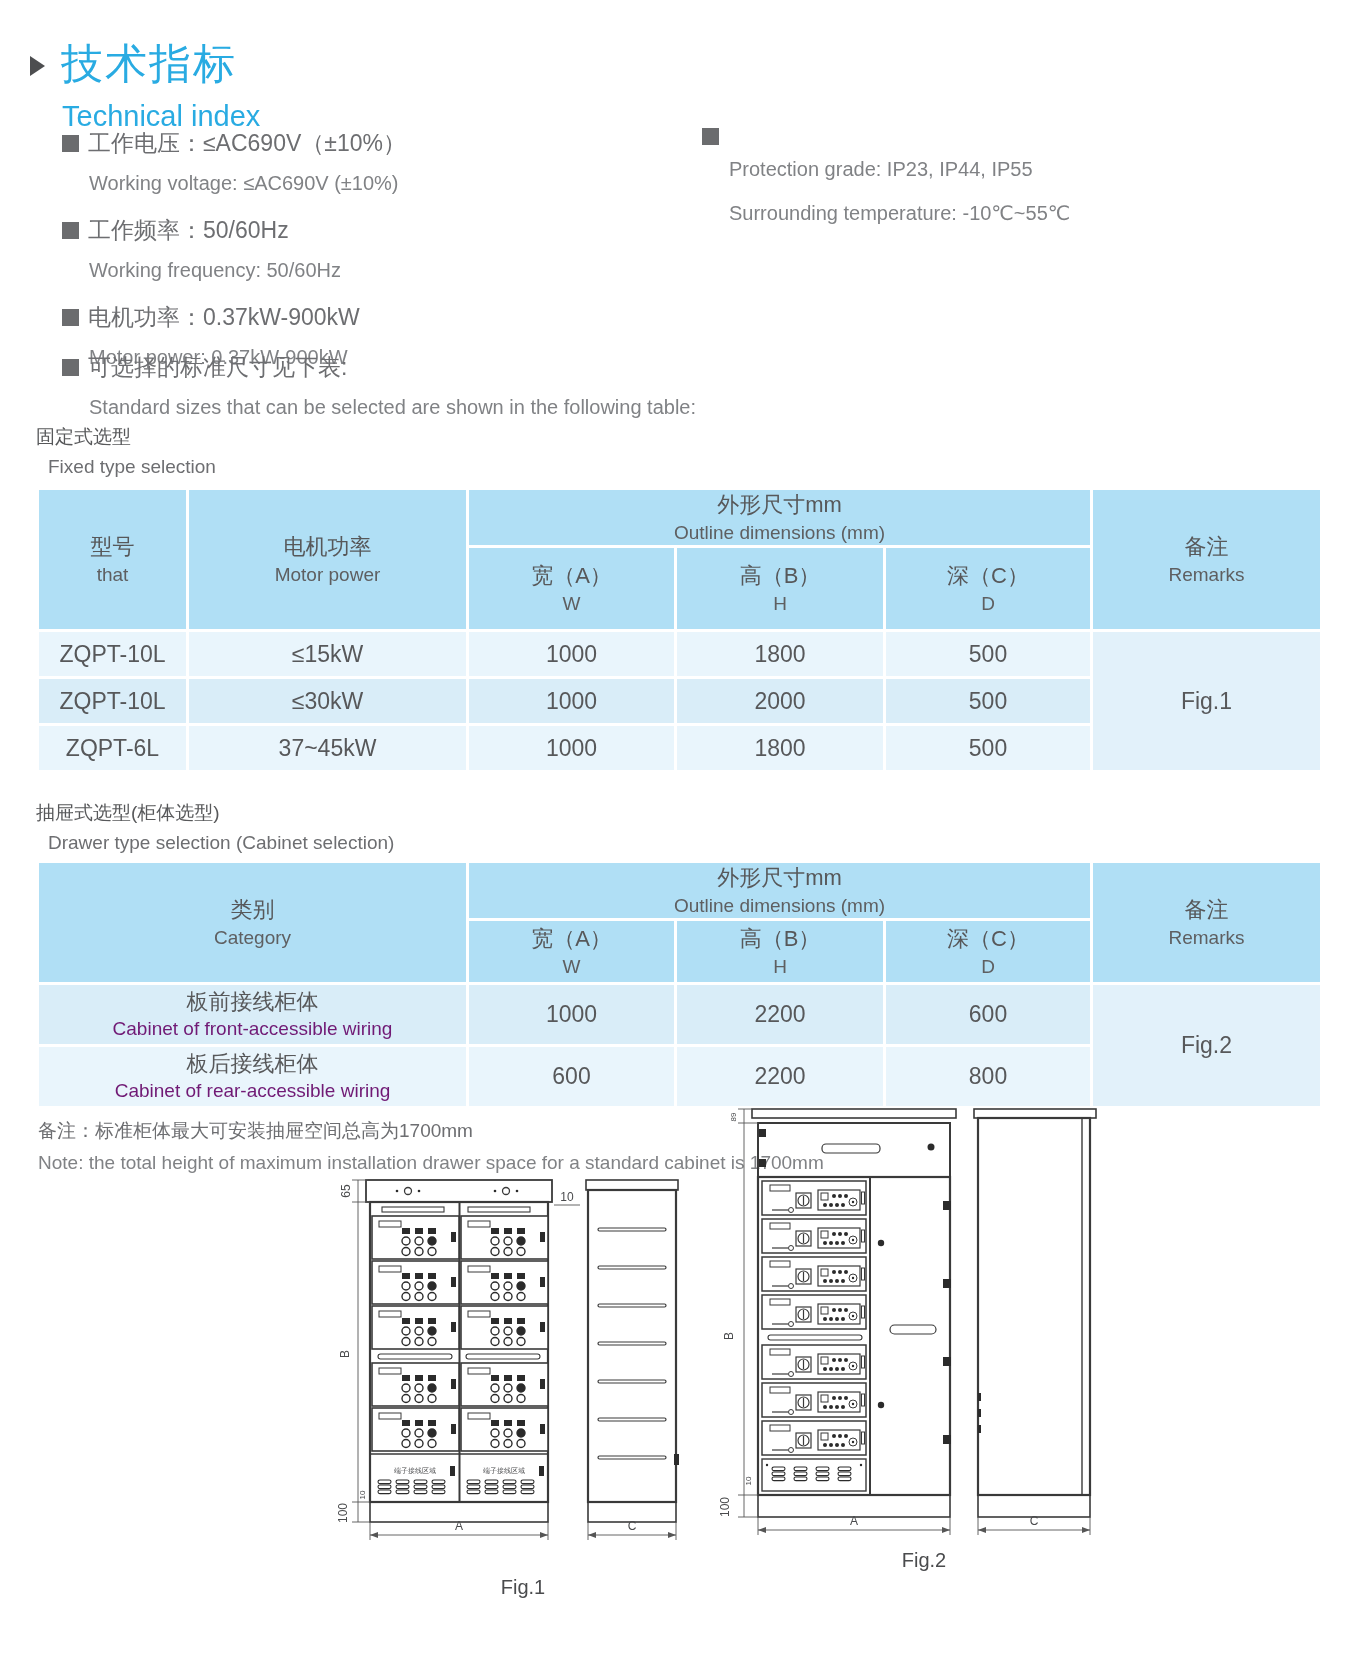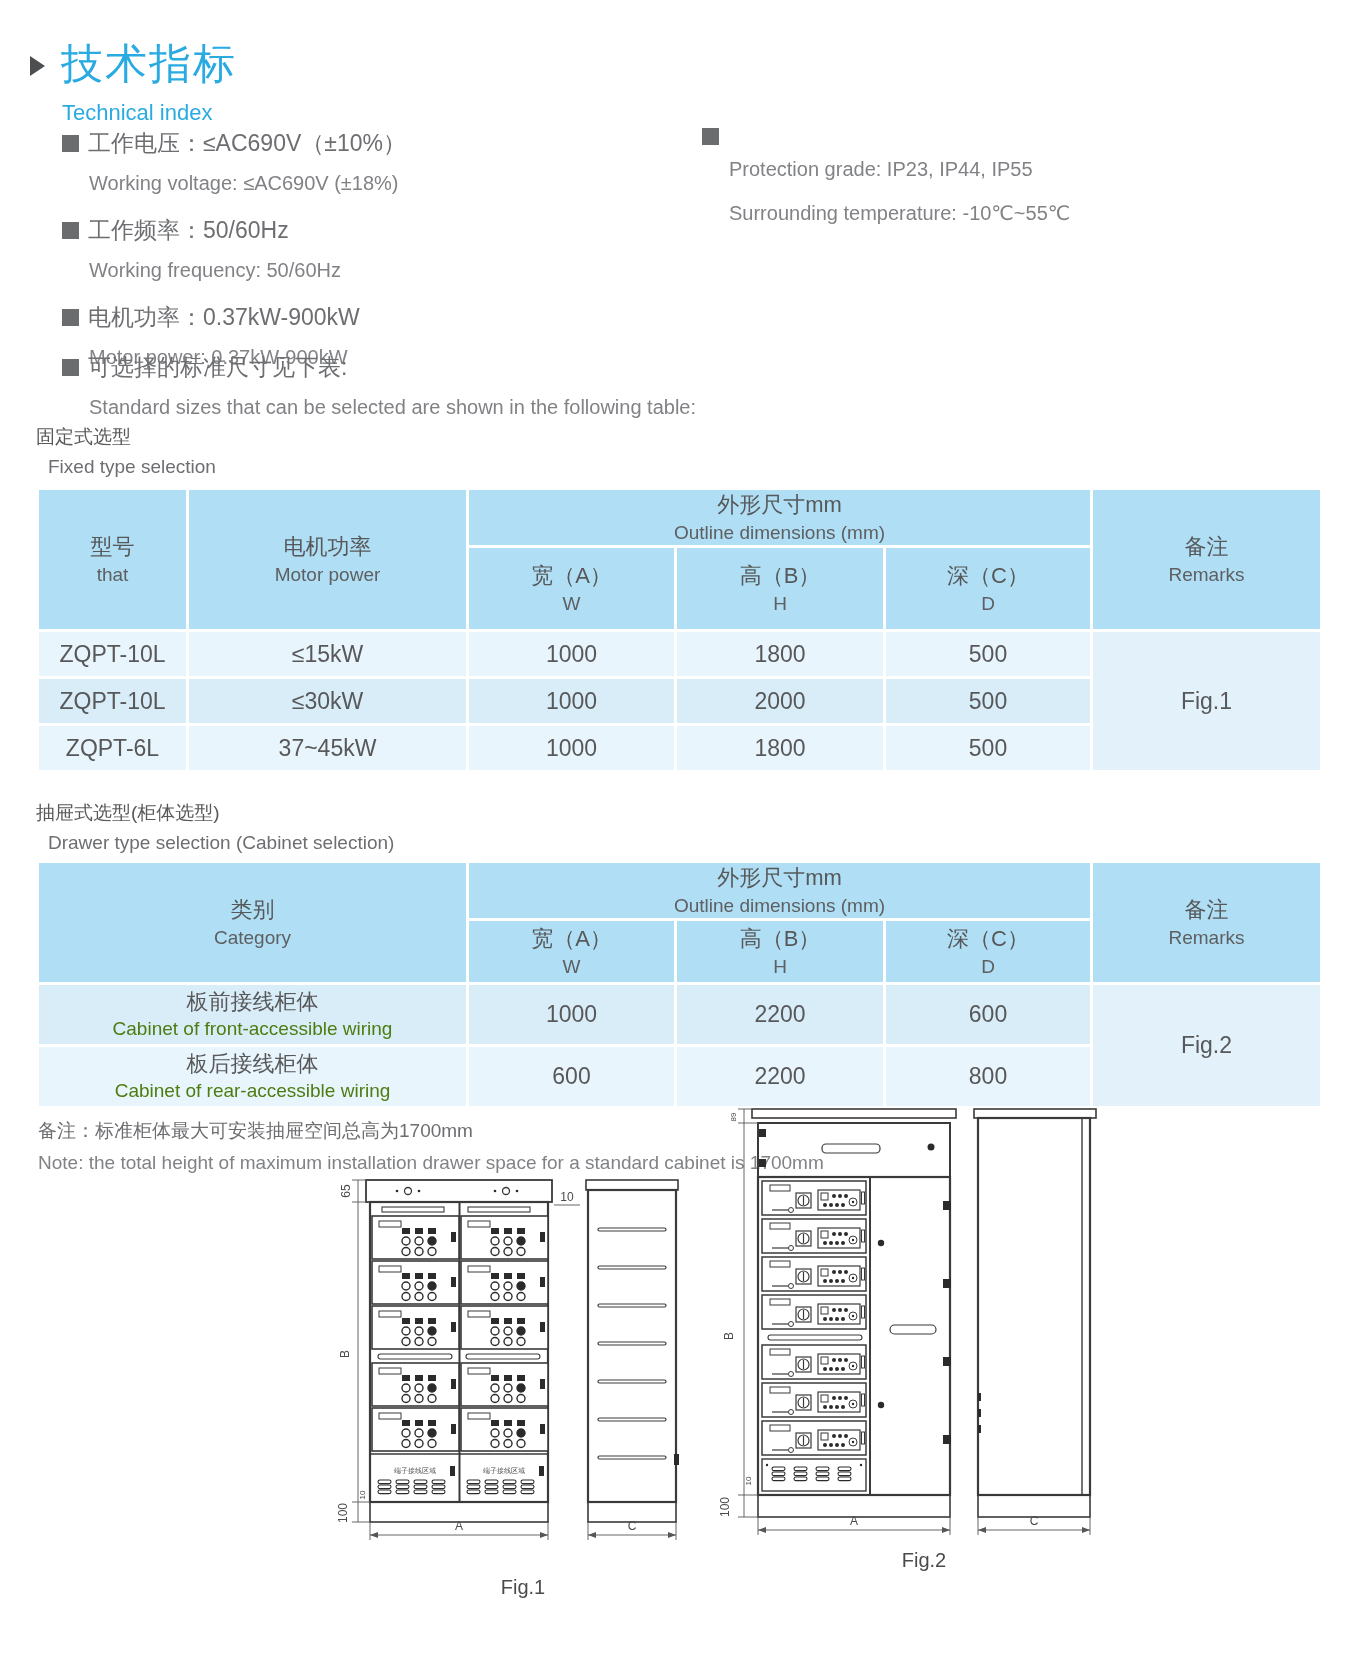--- a/index.html
+++ b/index.html
@@ -14,21 +14,21 @@
   }
   *{margin:0;padding:0;box-sizing:border-box;}
   body{background:#e8e8e8;font-family:"Liberation Sans","DejaVu Sans",sans-serif;}
   .page{position:relative;width:1357px;height:1660px;background:#ffffff;margin:0 auto;overflow:hidden;}
 
   
   .doc-header{position:absolute;left:30px;top:36px;}
   .title-row{display:flex;align-items:center;}
   .title-arrow{width:0;height:0;border-left:15px solid #4d4e50;border-top:10px solid transparent;border-bottom:10px solid transparent;margin-right:16px;margin-top:4px;}
   .title-zh{font-size:42px;color:var(--accent);letter-spacing:2px;}
-  .title-en{font-size:22px;color:var(--accent);margin:8px 0 0 32px;}
+  .title-en{font-size:29px;color:var(--accent);margin:8px 0 0 32px;}
 
   
   .spec-col{position:absolute;top:128px;}
   .spec-col.left{left:62px;width:600px;}
   .spec-col.right{left:702px;width:620px;}
   .spec-zh{display:flex;align-items:center;font-size:23px;color:var(--text-gray);}
   .bullet-square{display:inline-block;width:17px;height:17px;background:#6b6c6e;margin-right:9px;flex:0 0 auto;}
   .spec-en{font-size:20px;color:var(--text-soft);margin:13px 0 20px 27px;}
   .intro-block{position:absolute;left:62px;top:352px;width:900px;}
 
@@ -41,21 +41,21 @@
   table.spec-table{position:absolute;left:36px;border-collapse:collapse;table-layout:fixed;width:1284px;}
   .spec-table th,.spec-table td{border:3px solid #ffffff;text-align:center;vertical-align:middle;padding:0;font-weight:normal;}
   .spec-table th{background:var(--header-blue);}
   .zh-line{display:block;font-size:22px;color:var(--text-dark);line-height:1.35;}
   .en-line{display:block;font-size:19px;color:#5e5f61;line-height:1.35;}
   .cell-val{font-size:23px;color:var(--text-dark);}
   .row-a td{background:var(--row-light);}
   .row-b td{background:var(--row-dark);}
   td.remark-cell{background:var(--remark-cell) !important;font-size:23px;color:var(--text-dark);}
   .cat-zh{display:block;font-size:22px;color:var(--text-dark);line-height:1.3;}
-  .cat-en{display:block;font-size:19px;color:#4d7c0f;line-height:1.3;}
+  .cat-en{display:block;font-size:19px;color:#701a75;line-height:1.3;}
 
   
   .footnote{position:absolute;left:38px;top:1118px;}
   .footnote .fn-zh{font-size:19px;color:var(--text-gray);}
   .footnote .fn-en{font-size:19px;color:var(--text-soft);margin-top:8px;}
 
   
   .fig-svg{position:absolute;}
   #fig1-svg{left:338px;top:1158px;}
   #fig2-svg{left:718px;top:1093px;}
@@ -76,21 +76,21 @@
       <span class="title-zh">技术指标</span>
     </div>
     <div class="title-en">Technical index</div>
   </div>
 
   <div class="spec-col left">
     <div class="spec-zh">
         <span class="bullet-square"></span>
         <span>工作电压：≤AC690V（±10%）</span>
       </div>
-    <div class="spec-en">Working voltage: ≤AC690V (±18%)</div>
+    <div class="spec-en">Working voltage: ≤AC690V (±10%)</div>
     <div class="spec-zh">
         <span class="bullet-square"></span>
         <span>工作频率：50/60Hz</span>
       </div>
     <div class="spec-en">Working frequency: 50/60Hz</div>
     <div class="spec-zh">
         <span class="bullet-square"></span>
         <span>电机功率：0.37kW-900kW</span>
       </div>
     <div class="spec-en">Motor power: 0.37kW-900kW</div>

